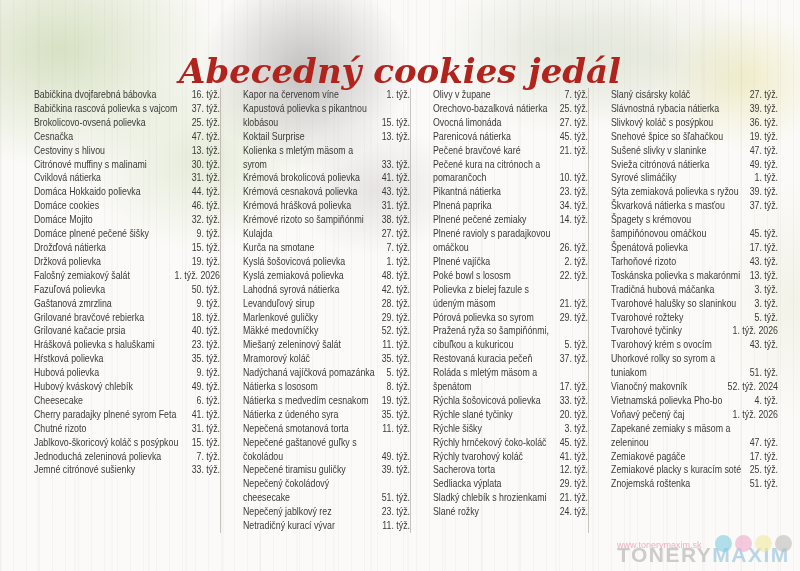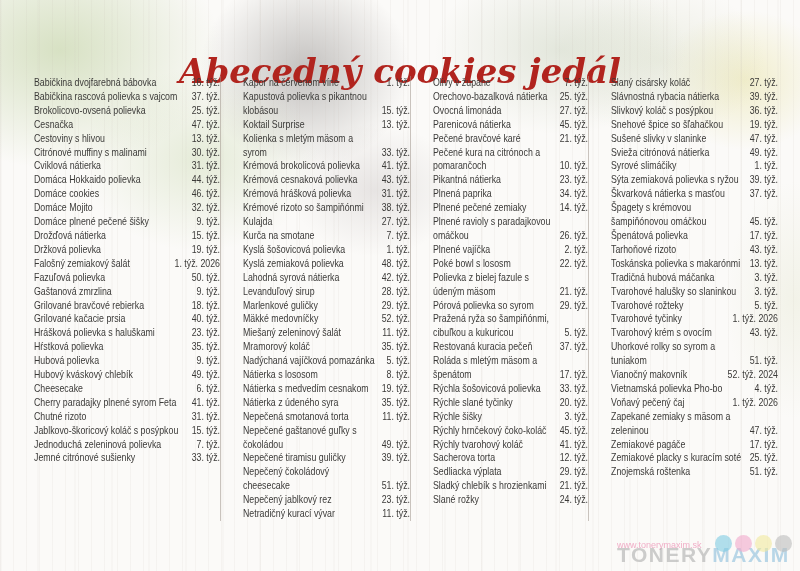--- a/index.html
+++ b/index.html
@@ -29,21 +29,21 @@
     text-align: center;
     font-family: "DejaVu Serif", serif;
     font-style: italic;
     font-weight: bold;
     font-size: 34px;
     letter-spacing: 0px;
   }
 
   .cols {
     position: absolute;
-    left: 34px; top: 76px;
+    left: 34px; top: 88px;
     width: 744px;
     display: grid;
     grid-template-columns: 186px 190px 178px 190px;
   }
   .col { min-width: 0; }
   .col + .col {
     border-left: 1px solid rgba(160,150,140,.55);
     padding-left: 22px;
   }
   .col-inner {

